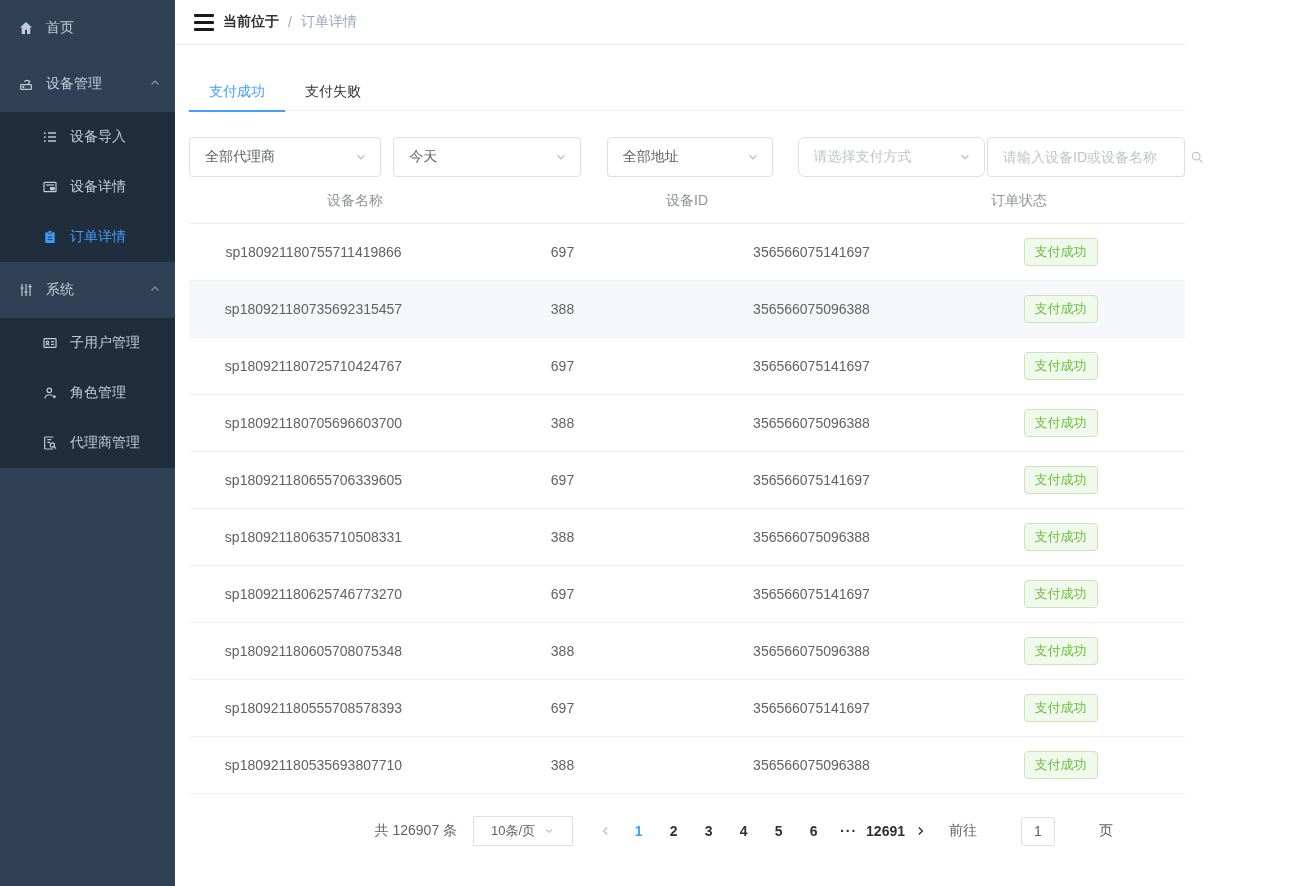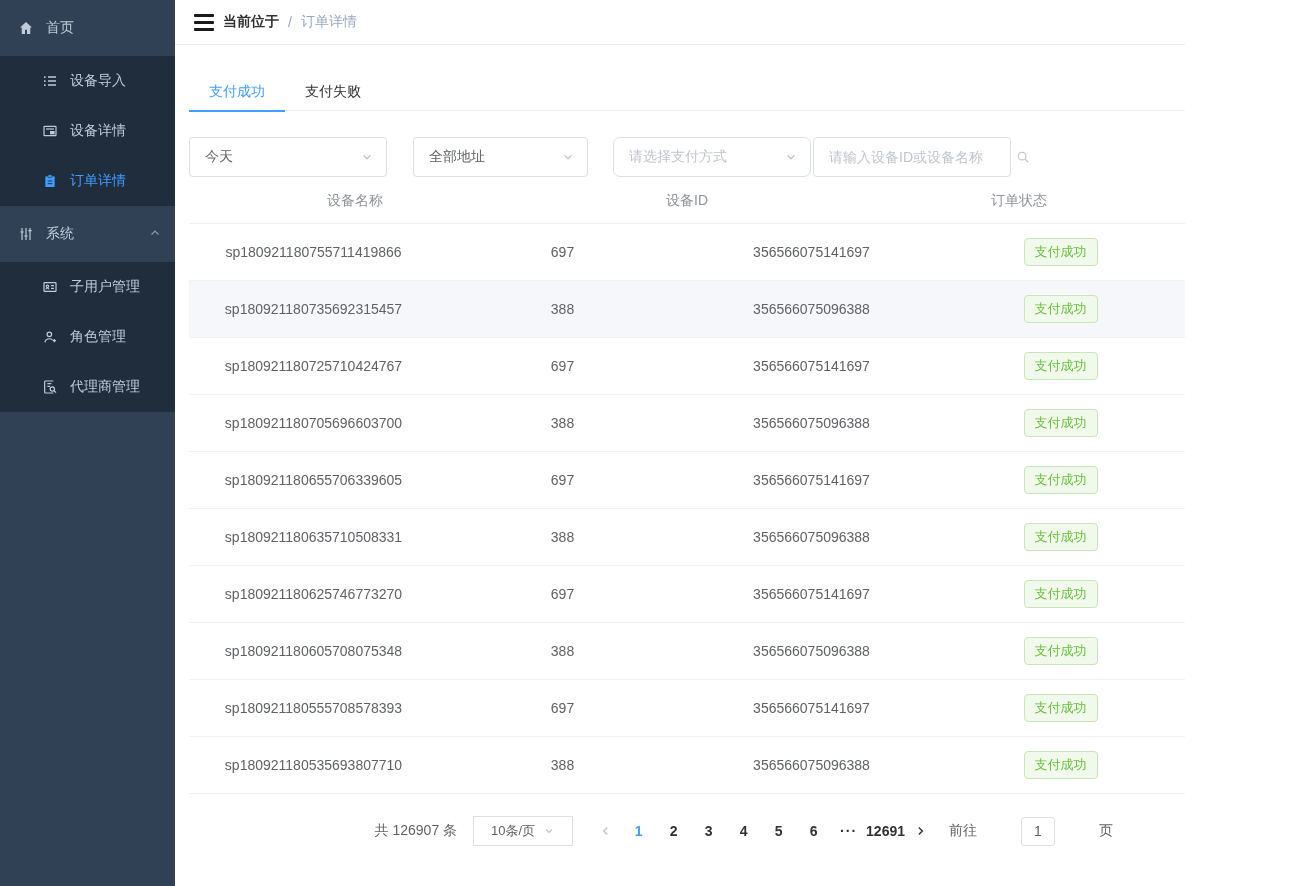--- a/index.html
+++ b/index.html
@@ -85,20 +85,36 @@
   <aside class="sidebar">
     <div class="menu-item">
       <span class="mi-icon">
         <svg viewBox="0 0 24 24">
             <path d="M12 3l9 8.2h-2.6V21h-4.9v-6.2h-3V21H5.6v-9.8H3z" fill="currentColor"></path>
           </svg>
       </span>
       <span>首页</span>
     </div>
 
+    <div class="menu-item">
+      <span class="mi-icon">
+        <svg viewBox="0 0 24 24" fill="none" stroke="currentColor" stroke-width="1.8">
+            <rect x="4" y="13" width="16" height="7" rx="1"></rect>
+            <circle cx="8" cy="16.5" r="0.8" fill="currentColor"></circle>
+            <path d="M15 13l3-6"></path>
+            <path d="M9.5 8.5a5 5 0 0 1 8 0"></path>
+          </svg>
+      </span>
+      <span>设备管理</span>
+      <span class="chev">
+        <svg viewBox="0 0 24 24" fill="none" stroke="currentColor" stroke-width="2.4">
+            <polyline points="5 15 12 8 19 15"></polyline>
+          </svg>
+      </span>
+    </div>
 
     <div class="submenu">
       <div class="menu-item">
         <span class="mi-icon">
           <svg viewBox="0 0 24 24" fill="none" stroke="currentColor" stroke-width="2">
               <path d="M9 6h12M9 12h12M9 18h12"></path>
               <rect x="3" y="5" width="2.4" height="2.4" fill="currentColor" stroke="none"></rect>
               <rect x="3" y="11" width="2.4" height="2.4" fill="currentColor" stroke="none"></rect>
               <rect x="3" y="17" width="2.4" height="2.4" fill="currentColor" stroke="none"></rect>
             </svg>
@@ -192,20 +208,28 @@
     </header>
 
     <div class="content">
 
       <div class="tabs">
         <div class="tab active">支付成功</div>
         <div class="tab">支付失败</div>
       </div>
 
       <div class="filters">
+        <div class="select f1">
+          <span class="sel-text">全部代理商</span>
+          <span class="dd">
+            <svg viewBox="0 0 24 24" fill="none" stroke="currentColor" stroke-width="2.2">
+                <polyline points="6 9 12 15 18 9"></polyline>
+              </svg>
+          </span>
+        </div>
         <div class="select f2">
           <span class="sel-text">今天</span>
           <span class="dd">
             <svg viewBox="0 0 24 24" fill="none" stroke="currentColor" stroke-width="2.2">
                 <polyline points="6 9 12 15 18 9"></polyline>
               </svg>
           </span>
         </div>
         <div class="select f3">
           <span class="sel-text">全部地址</span>

